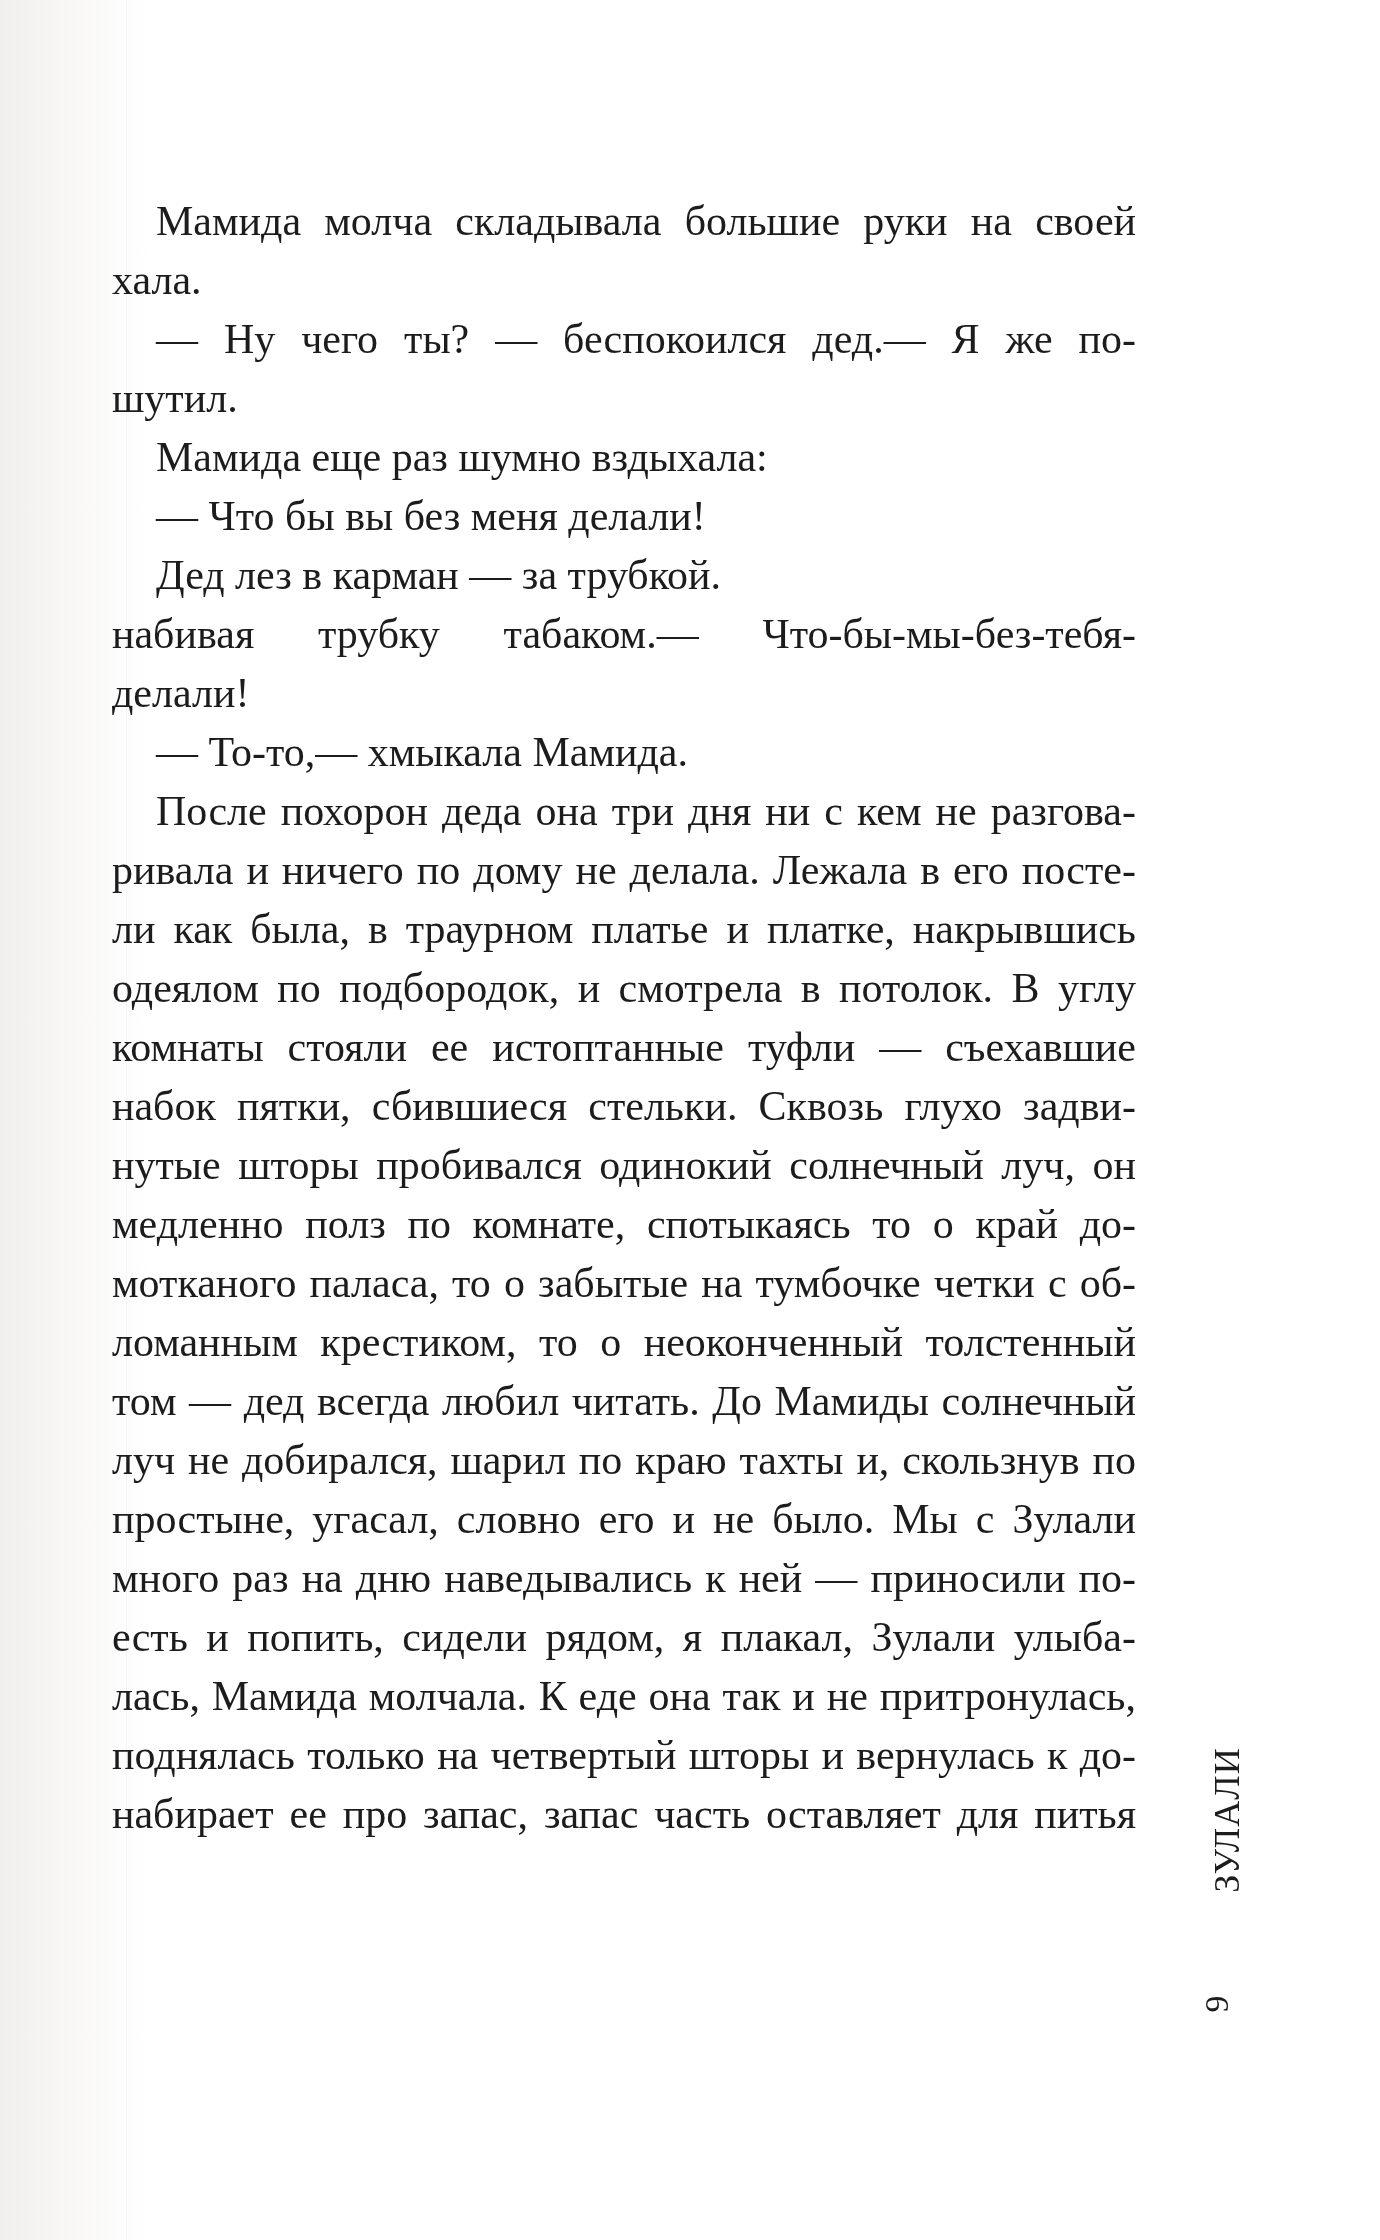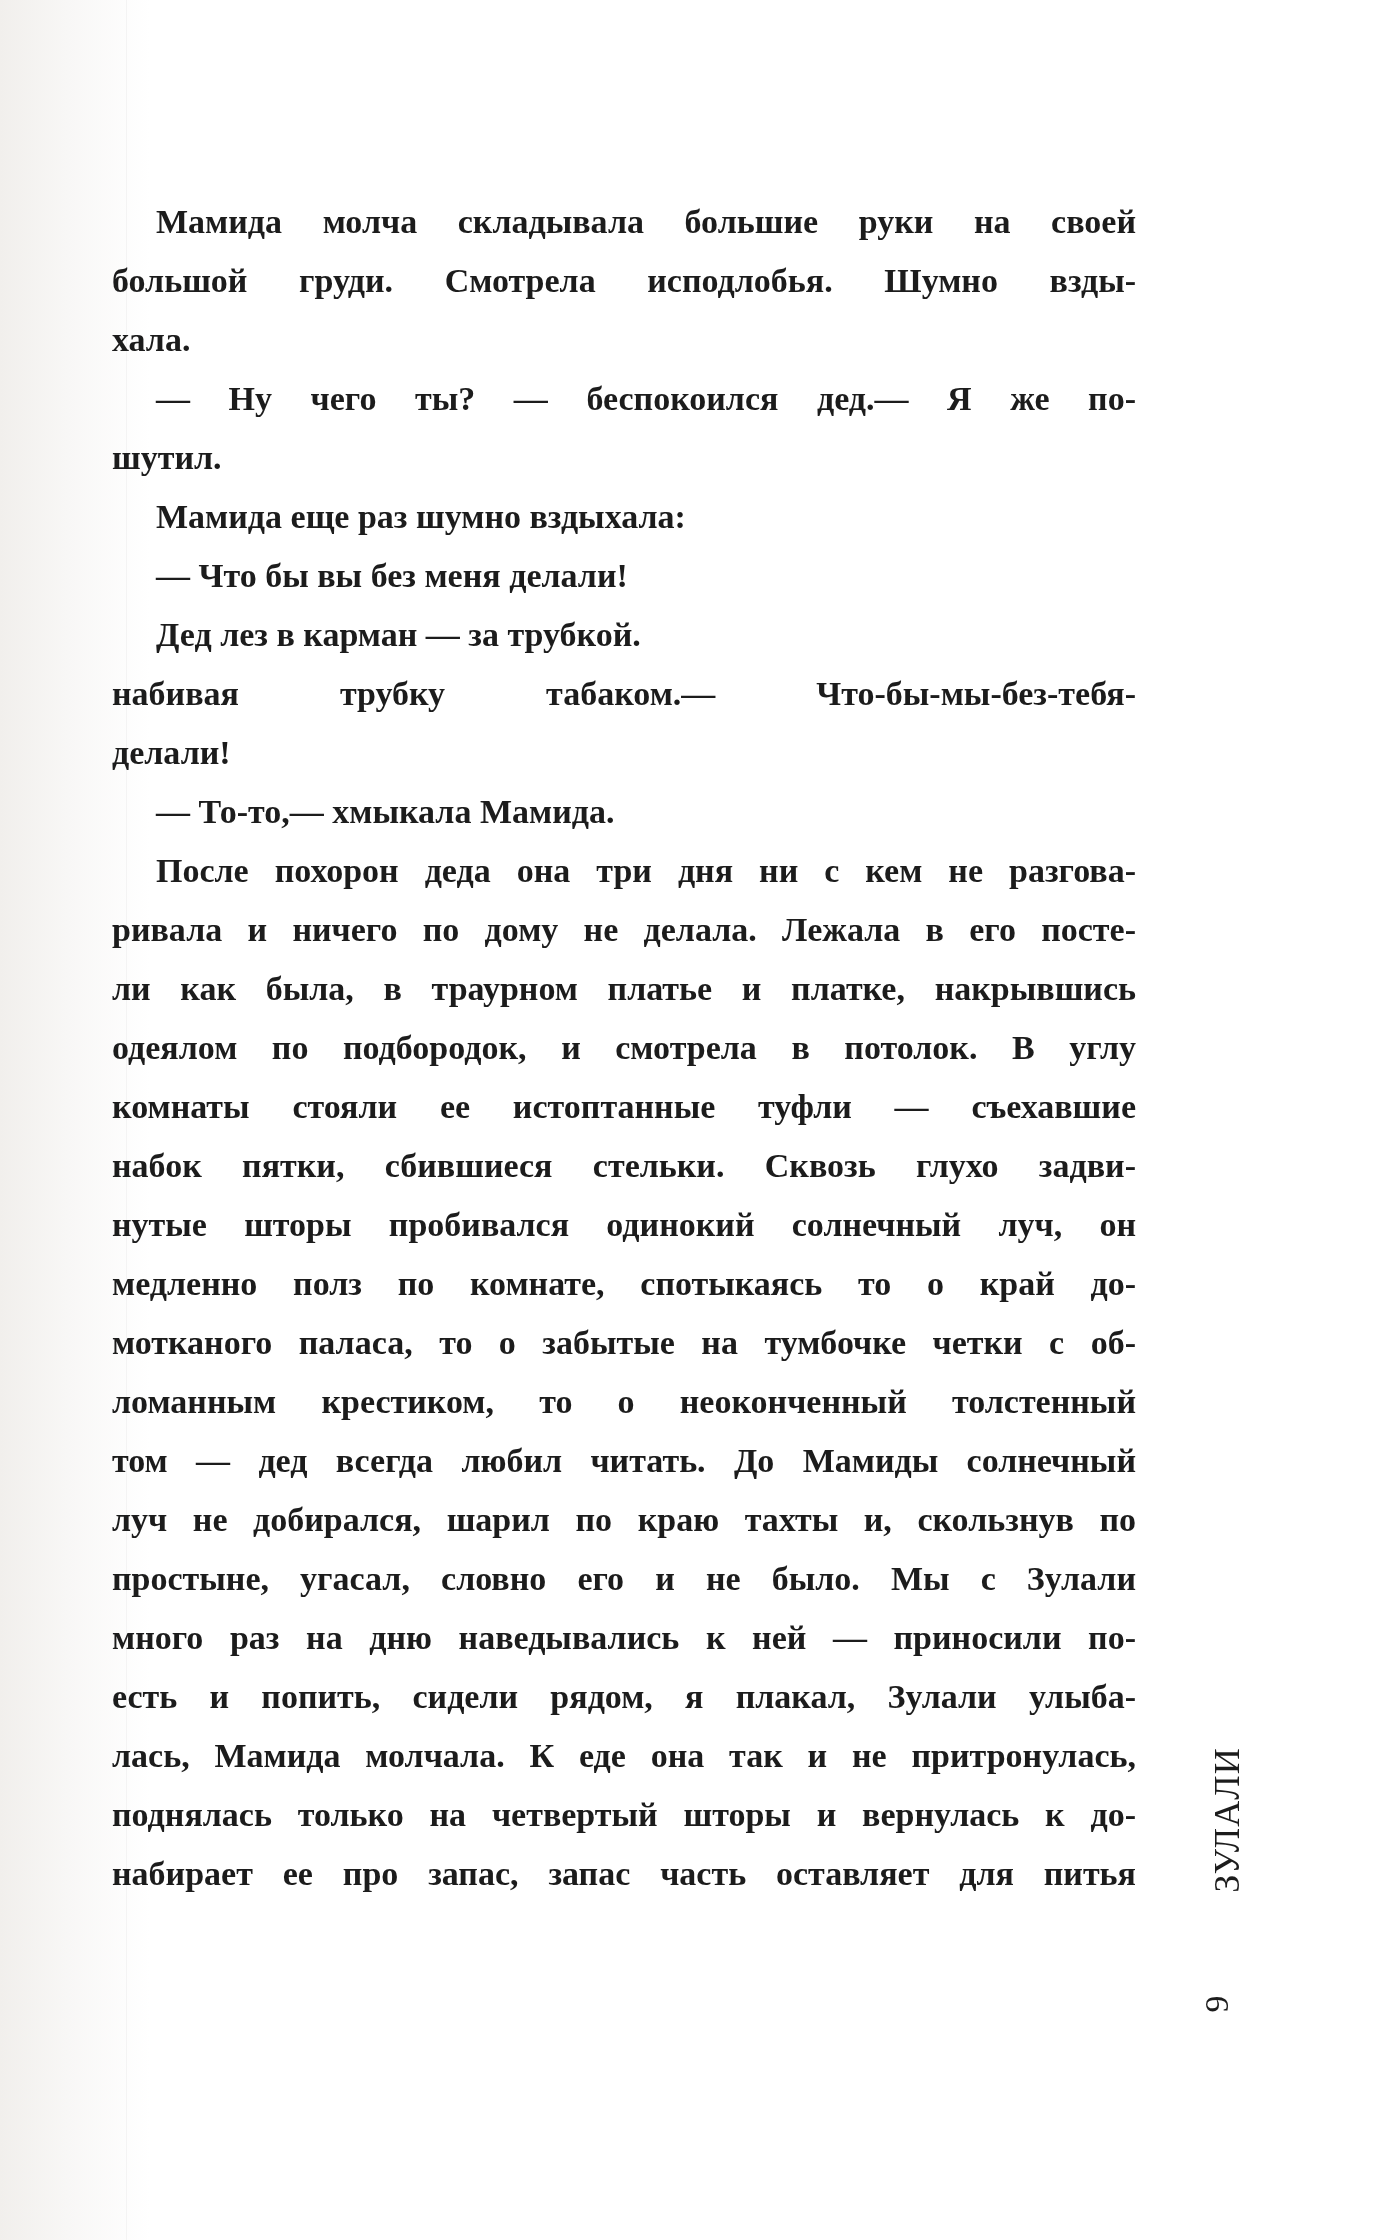--- a/index.html
+++ b/index.html
@@ -36,25 +36,24 @@
   }
   .text-block {
     position: absolute;
     left: 112px;
     top: 192px;
     width: 1024px;
   }
   .line {
     height: 59px;
     line-height: 59px;
-    font-size: 34px;
+    font-size: 42px;
     white-space: normal;
     text-align: left;
     color: var(--ink);
-    font-weight: bold;
   }
   .line.justify {
     text-align: justify;
     text-align-last: justify;
   }
   .line.indent {
     padding-left: 44px;
   }
   .running-header {
     position: absolute;
@@ -83,21 +82,20 @@
   }
 </style>
 </head>
 <body>
 
 <div class="scan-edge"></div>
 <div class="scan-edge-line"></div>
 
 <div class="text-block" id="text-block">
     <div class="line indent justify">Мамида молча складывала большие руки на своей</div>
-    <div class="line justify">большой груди. Смотрела исподлобья. Шумно взды-</div>
     <div class="line">хала.</div>
     <div class="line indent justify">— Ну чего ты? — беспокоился дед.— Я же по-</div>
     <div class="line">шутил.</div>
     <div class="line indent">Мамида еще раз шумно вздыхала:</div>
     <div class="line indent">— Что бы вы без меня делали!</div>
     <div class="line indent">Дед лез в карман — за трубкой.</div>
     <div class="line justify">набивая трубку табаком.— Что-бы-мы-без-тебя-</div>
     <div class="line">делали!</div>
     <div class="line indent">— То-то,— хмыкала Мамида.</div>
     <div class="line indent justify">После похорон деда она три дня ни с кем не разгова-</div>

